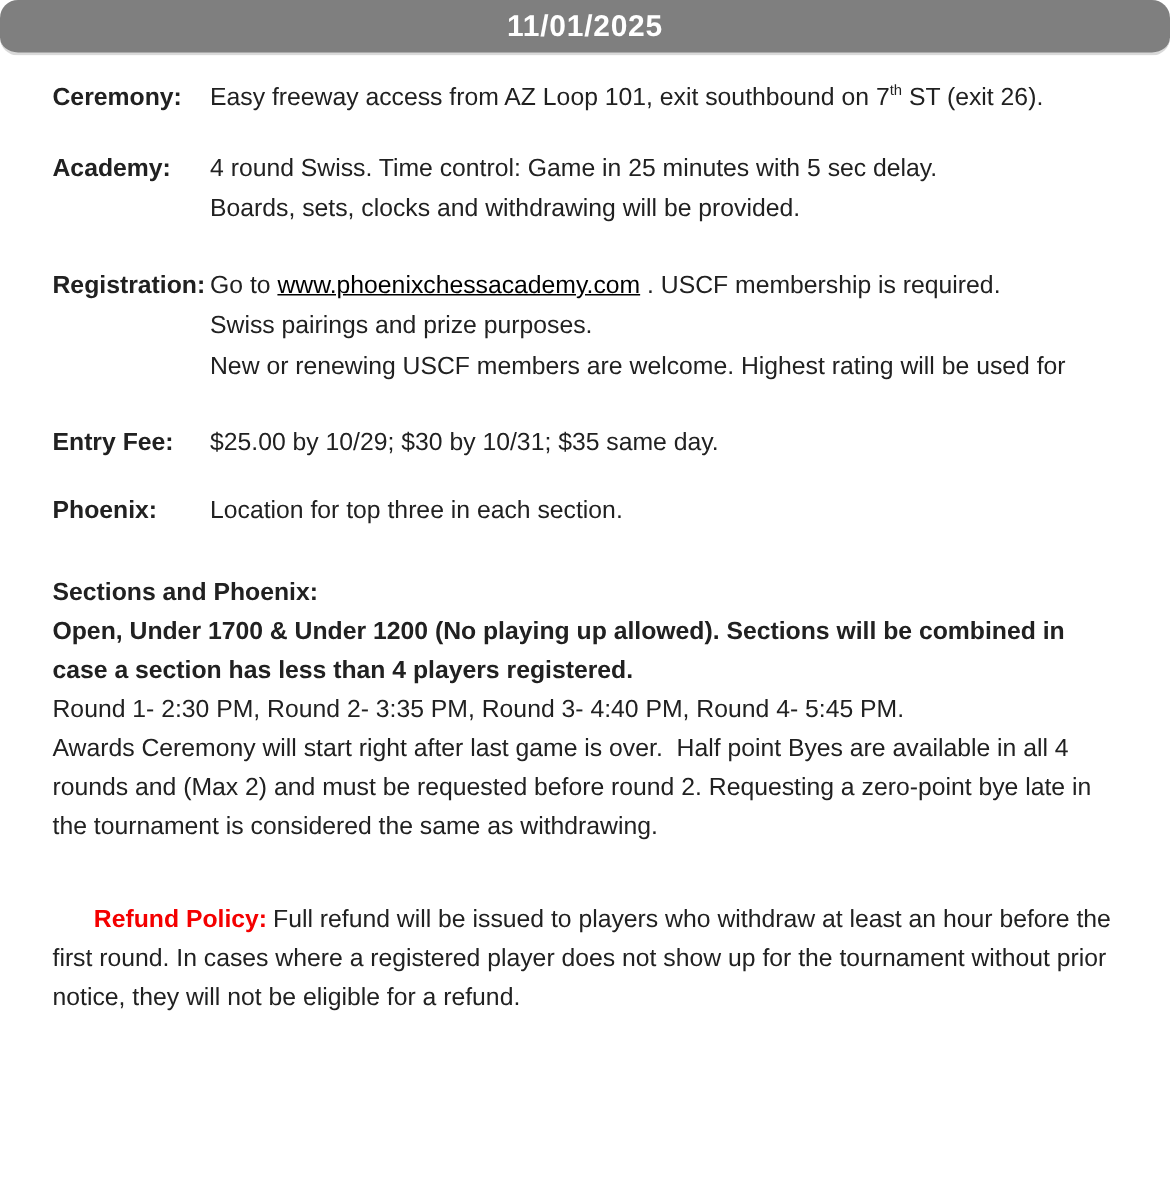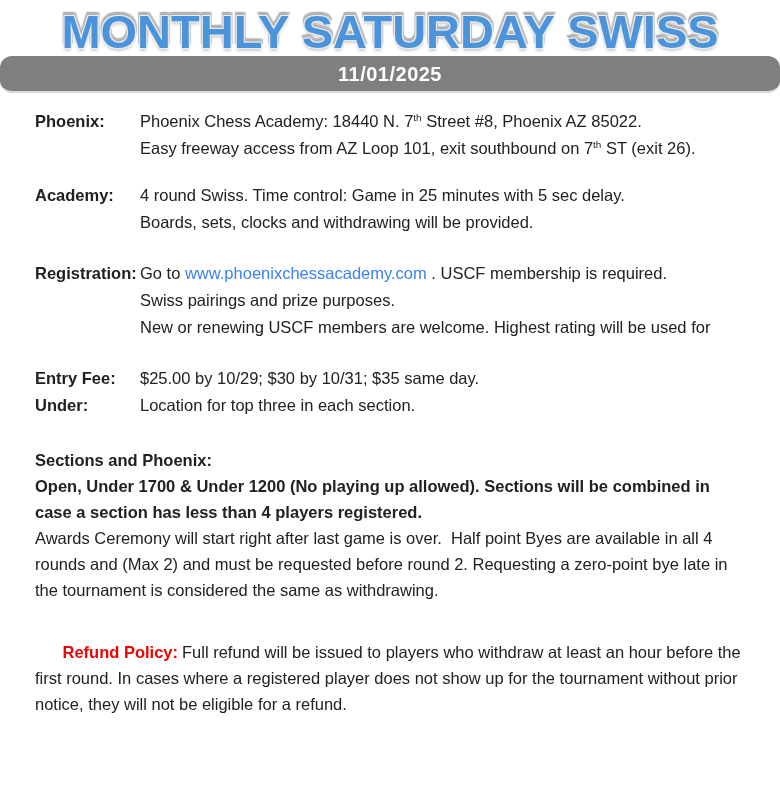--- a/index.html
+++ b/index.html
@@ -27,52 +27,48 @@
   .content { padding:15px 35px 0 35px; font-size:16.5px; color:#212121; }
 
   .info-row { display:flex; line-height:27px; }
   .info-row .label { flex:0 0 105px; width:105px; font-weight:bold; }
   .info-row .value { flex:1; }
   .info-row .value .line { white-space:nowrap; }
 
   .row-location { margin-bottom:20px; }
   .row-format { margin-bottom:24px; }
   .row-registration { margin-bottom:24px; }
-  .row-entry-fee { }
+  .row-entry-fee { margin-bottom:18px; }
   .row-prizes { margin-bottom:28px; }
 
   sup { font-size:0.6em; vertical-align:super; line-height:0; }
 
-  .link { color:#3b82f6; cursor:pointer; }
+  .link { color:#000000; text-decoration:underline; cursor:pointer; }
 
   .sections div { line-height:26px; white-space:pre-wrap; }
   .bold { font-weight:bold; }
 
   .refund { margin-top:10px; line-height:26px; white-space:pre-wrap; }
   .refund .refund-label { font-weight:bold; color:#F40000; margin-right:4px; }
 </style>
 </head>
 <body>
 
 <div>
 
-  <div class="title-wrap">
-    <span class="title">MONTHLY SATURDAY SWISS</span>
-  </div>
 
   <div class="banner">
     <span>11/01/2025</span>
   </div>
 
   <div class="content">
 
     <div class="info-row row-location">
-      <div class="label">Phoenix:</div>
+      <div class="label">Ceremony:</div>
       <div class="value">
-        <div class="line"><span>Phoenix Chess Academy: 18440 N. 7</span><sup>th</sup><span> Street #8, Phoenix AZ 85022.</span></div>
         <div class="line"><span>Easy freeway access from AZ Loop 101, exit southbound on 7</span><sup>th</sup><span> ST (exit 26).</span></div>
       </div>
     </div>
 
     <div class="info-row row-format">
       <div class="label">Academy:</div>
       <div class="value">
         <div class="line">4 round Swiss. Time control: Game in 25 minutes with 5 sec delay.</div>
         <div class="line">Boards, sets, clocks and withdrawing will be provided.</div>
       </div>
@@ -88,29 +84,30 @@
     </div>
 
     <div class="info-row row-entry-fee">
       <div class="label">Entry Fee:</div>
       <div class="value">
         <div class="line">$25.00 by 10/29; $30 by 10/31; $35 same day.</div>
       </div>
     </div>
 
     <div class="info-row row-prizes">
-      <div class="label">Under:</div>
+      <div class="label">Phoenix:</div>
       <div class="value">
         <div class="line">Location for top three in each section.</div>
       </div>
     </div>
 
     <div class="sections">
       <div class="bold">Sections and Phoenix:</div>
       <div class="bold">Open, Under 1700 &amp; Under 1200 (No playing up allowed). Sections will be combined in case a section has less than 4 players registered.</div>
+      <div>Round 1- 2:30 PM, Round 2- 3:35 PM, Round 3- 4:40 PM, Round 4- 5:45 PM.</div>
       <div>Awards Ceremony will start right after last game is over.  Half point Byes are available in all 4 rounds and (Max 2) and must be requested before round 2. Requesting a zero-point bye late in the tournament is considered the same as withdrawing.</div>
     </div>
 
     <div class="refund">
       <span class="refund-label">Refund Policy:</span><span>Full refund will be issued to players who withdraw at least an hour before the first round. In cases where a registered player does not show up for the tournament without prior notice, they will not be eligible for a refund.</span>
     </div>
 
   </div>
 </div>
 

